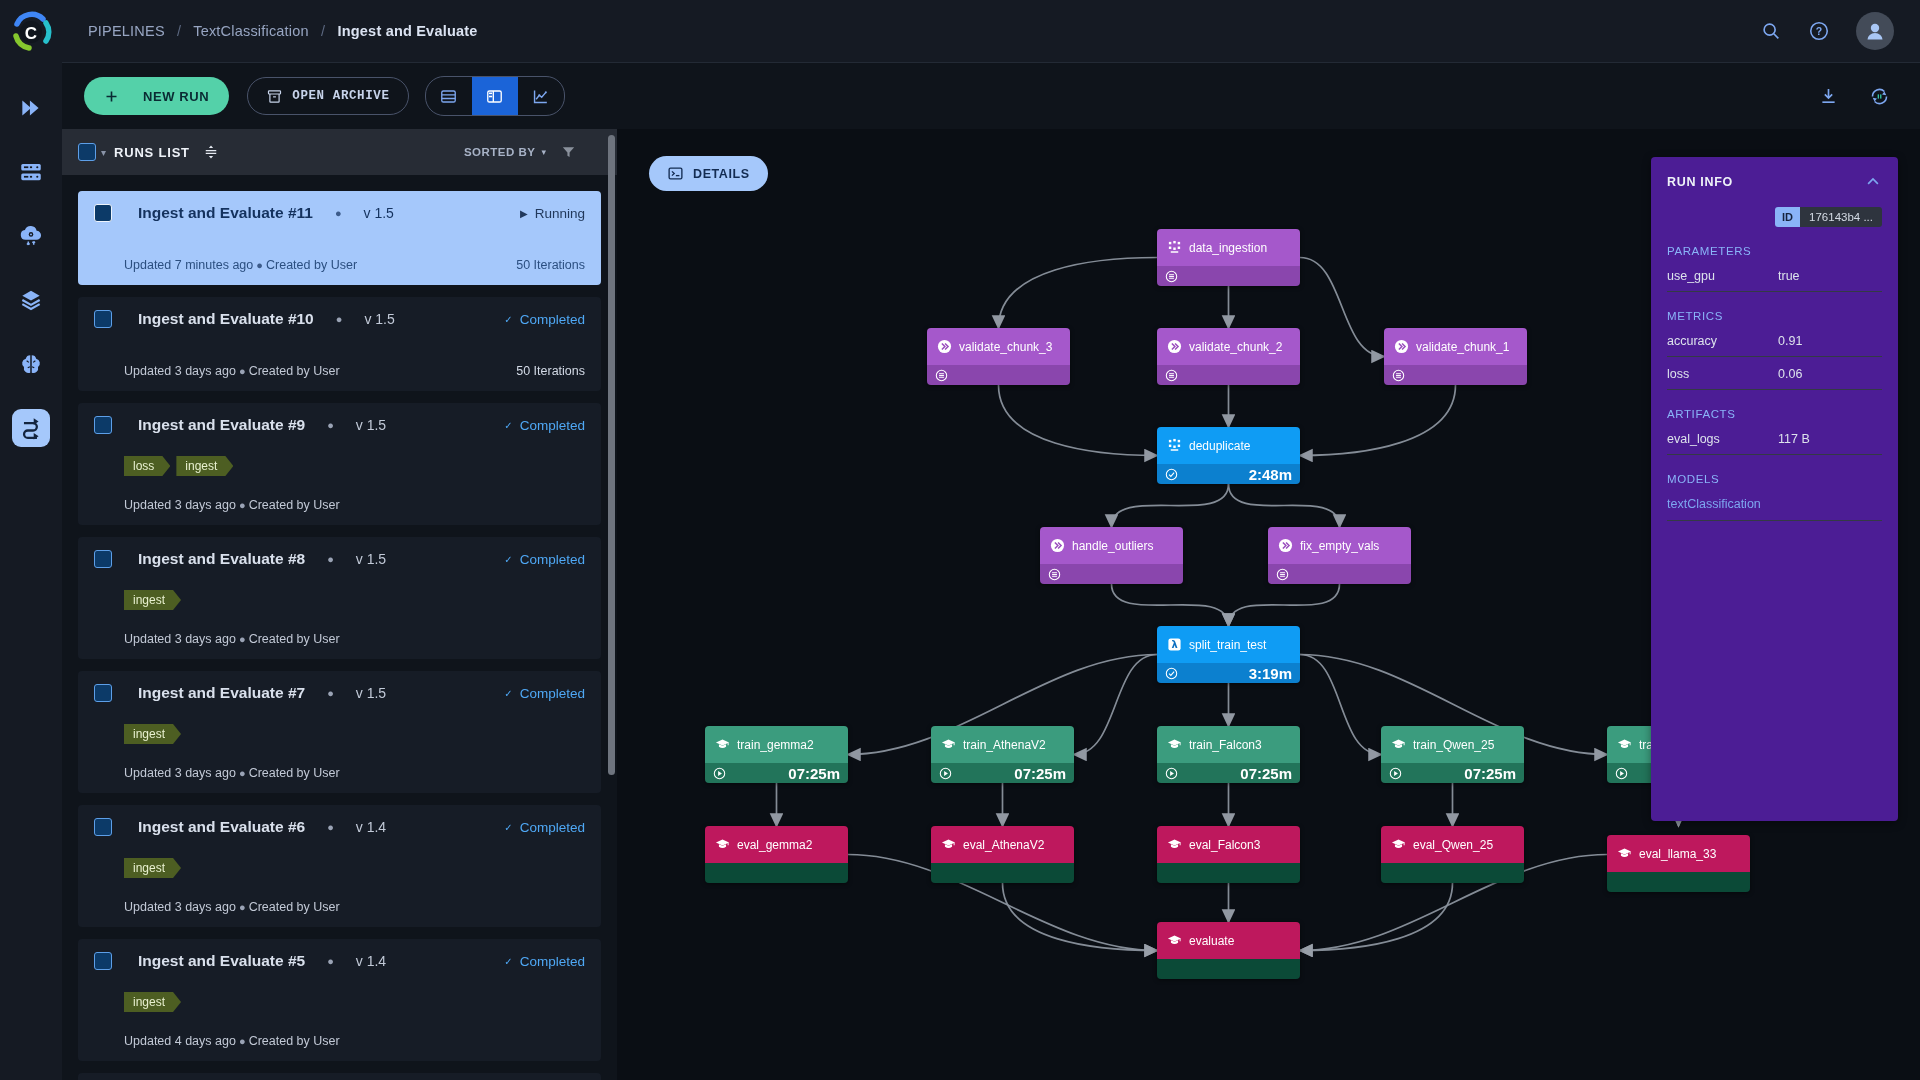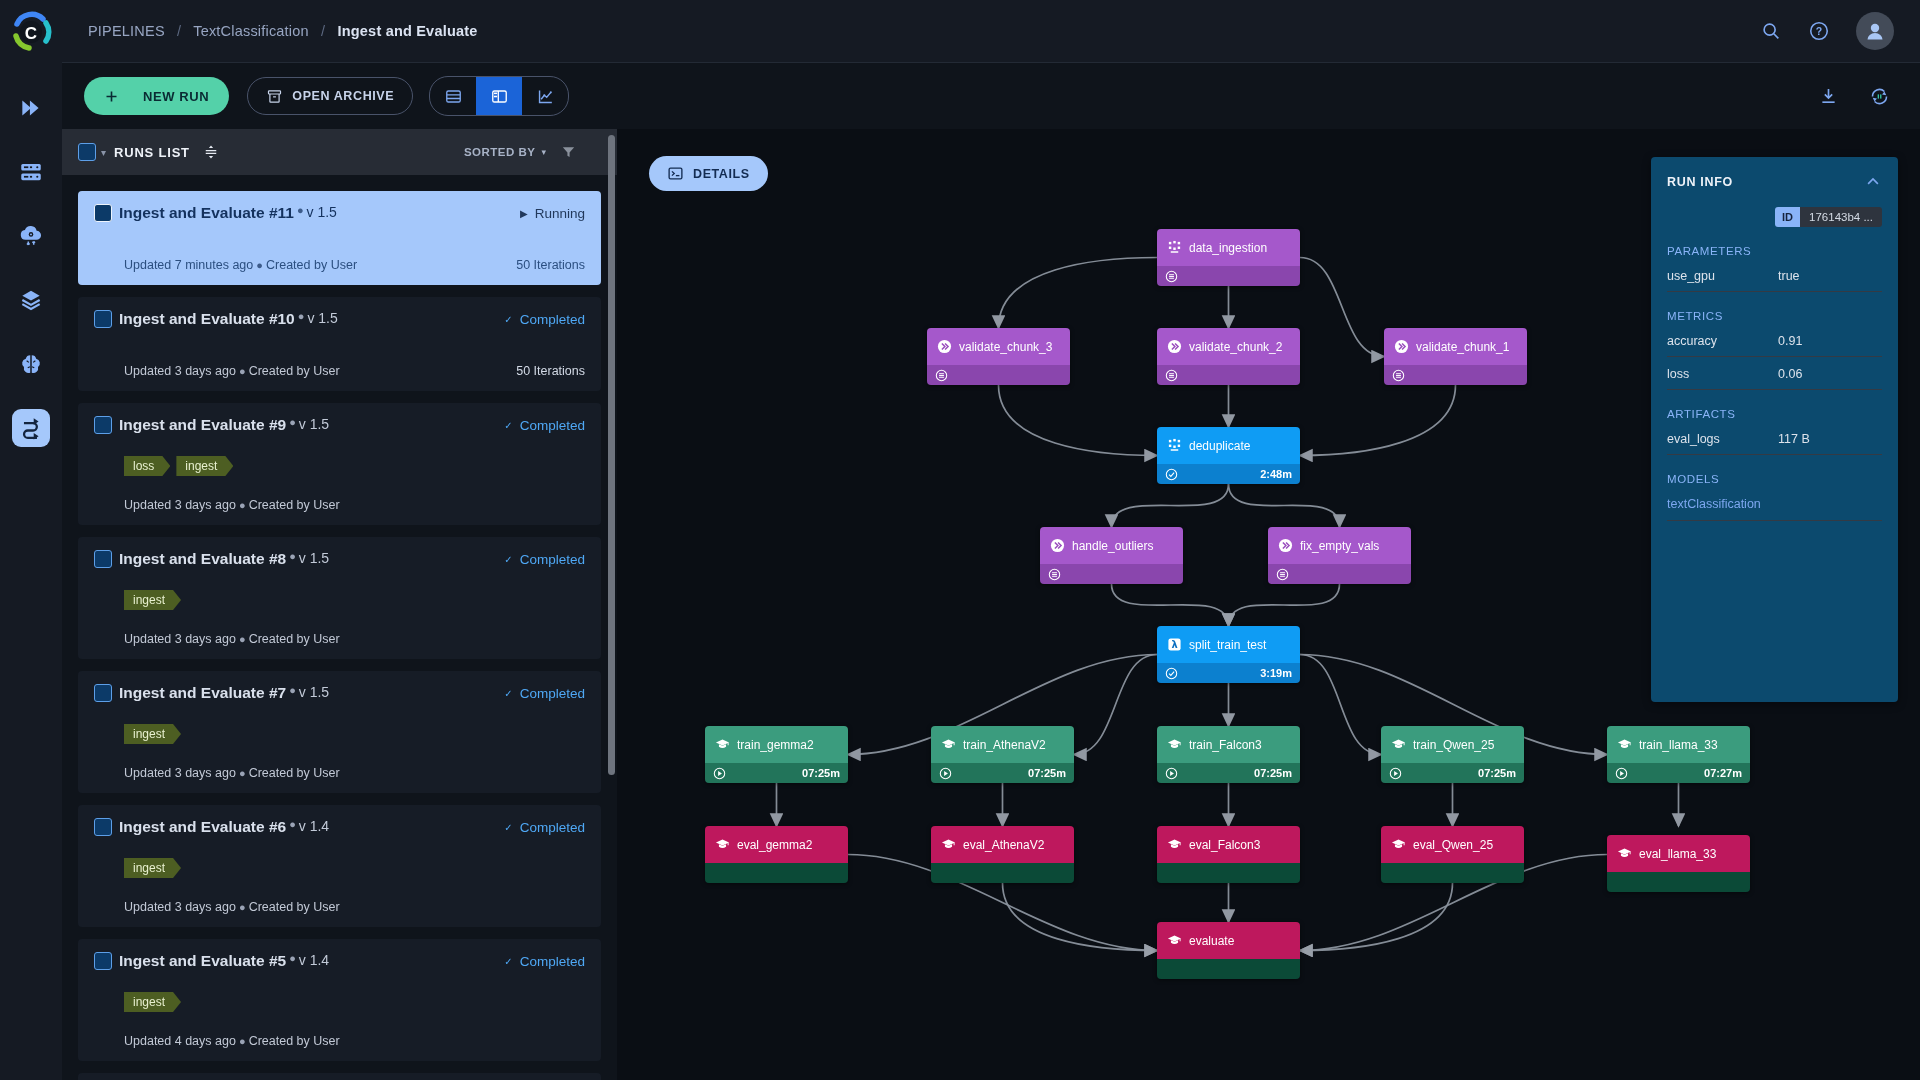--- a/index.html
+++ b/index.html
@@ -19,21 +19,21 @@
 .crumb .sep{color:#5c6880;margin:0 8px}
 .crumb .cur{color:#dbe3f2;font-weight:bold}
 .top-icons{margin-left:auto;display:flex;align-items:center;gap:26px}
 .tbicon{width:22px;height:22px;color:#7da7f0;cursor:pointer}
 .avatar{width:38px;height:38px;border-radius:50%;background:#434b58;display:flex;align-items:center;justify-content:center;color:#a9c7f5;cursor:pointer}
 .avatar svg{width:24px;height:24px}
 
 .toolbar{position:absolute;left:62px;top:63px;right:0;height:66px;background:#0f141b;display:flex;align-items:center;padding:0 22px;box-sizing:border-box;z-index:10}
 .btn-newrun{height:38px;border-radius:19px;background:#54d1a9;color:#0a2b33;font-weight:bold;font-size:13px;letter-spacing:.6px;display:flex;align-items:center;gap:24px;padding:0 20px;border:none;cursor:pointer;font-family:inherit}
 .btn-newrun svg{width:15px;height:15px}
-.btn-archive{height:38px;border-radius:19px;background:transparent;border:1px solid #49536a;color:#c7d3ea;font-weight:bold;font-size:12.5px;letter-spacing:.6px;display:flex;align-items:center;gap:9px;padding:0 18px;margin-left:18px;cursor:pointer;font-family:Liberation Sans, sans-serif}
+.btn-archive{height:38px;border-radius:19px;background:transparent;border:1px solid #49536a;color:#c7d3ea;font-weight:bold;font-size:12.5px;letter-spacing:.6px;display:flex;align-items:center;gap:9px;padding:0 18px;margin-left:18px;cursor:pointer;font-family:Liberation Mono, monospace}
 .btn-archive svg{width:17px;height:17px}
 .toggle-group{margin-left:16px;height:38px;border:1px solid #49536a;border-radius:19px;display:flex;overflow:hidden}
 .tg-btn{width:46px;height:38px;display:flex;align-items:center;justify-content:center;color:#7da7f0;cursor:pointer}
 .tg-btn.active{background:#1b64d8;color:#fff}
 .tg-btn svg{width:19px;height:19px}
 .toolbar-right{margin-left:auto;display:flex;align-items:center;gap:30px;padding-right:8px}
 .toolbar-right .tbicon{width:21px;height:21px}
 
 .list-pane{position:absolute;left:62px;top:129px;width:555px;bottom:0;background:#0f141b;z-index:5}
 .list-header{height:46px;background:#272c35;display:flex;align-items:center;padding:0 14px 0 16px;box-sizing:border-box}
@@ -41,21 +41,21 @@
 .lh-caret{color:#8a94a8;font-size:10px;margin:0 8px 0 5px;cursor:pointer}
 .lh-title{font-size:13px;font-weight:bold;letter-spacing:.8px;color:#eef2f8}
 .lh-rows{width:18px;height:18px;color:#e6eaf2;margin-left:12px;cursor:pointer}
 .lh-sort{margin-left:auto;font-size:11.5px;font-weight:bold;letter-spacing:.5px;color:#a8b3c7;cursor:pointer}
 .lh-sort-caret{color:#a8b3c7;font-size:9px;margin:0 14px 0 6px;cursor:pointer}
 .lh-filter{width:17px;height:17px;color:#8a919c;margin-right:26px;cursor:pointer}
 .items{position:absolute;top:46px;left:0;right:12px;bottom:0;overflow:hidden;padding:16px 4px 0 16px;display:flex;flex-direction:column;gap:12px}
 .scroll-thumb{position:absolute;right:2px;top:6px;width:7px;height:640px;border-radius:4px;background:#6e747e}
 .run{background:#161c26;border-radius:4px;padding:13px 16px;box-sizing:border-box;height:122px;flex:none;display:flex;flex-direction:column;justify-content:space-between;cursor:pointer}
 .run.short{height:94px}
-.run .row1{display:flex;gap:3px}
+.run .row1{display:flex;align-items:center;gap:22px}
 .run .title{font-size:15.5px;font-weight:bold;color:#d9e0ec;margin-left:4px}
 .run .dot{color:#9aa3b5;font-size:11px}
 .run .ver{font-size:14px;color:#c2cad8}
 .run .status{margin-left:auto;font-size:13.5px;display:flex;align-items:center;gap:7px}
 .run .status.completed{color:#4fa8f5}
 .run .status.running{color:#d9e0ec}
 .run .status .sic{font-size:10px}
 .tagsrow{display:flex;gap:6px;padding-left:30px}
 .tag{background:#4d5e22;color:#e8f0cf;font-size:12px;padding:3px 16px 3px 9px;clip-path:polygon(0 0,calc(100% - 8px) 0,100% 50%,calc(100% - 8px) 100%,0 100%)}
 .run .row3{display:flex;justify-content:space-between;padding-left:30px;font-size:12.5px;color:#c2c9d6}
@@ -68,30 +68,30 @@
 .run.sel .iter{color:#2b4f80}
 .run.sel .cb{border-color:#eef4fc}
 
 .canvas{position:absolute;left:617px;top:129px;right:0;bottom:0;background:#0a0e14;overflow:hidden;z-index:1}
 .details-btn{position:absolute;left:32px;top:27px;height:35px;border-radius:18px;background:#a5c8fb;color:#132c52;font-weight:bold;font-size:12.5px;letter-spacing:.6px;display:flex;align-items:center;gap:9px;padding:0 18px;border:none;cursor:pointer;z-index:6;font-family:inherit}
 .details-btn svg{width:17px;height:17px}
 .edges{position:absolute;left:0;top:0;width:100%;height:100%}
 .edge{fill:none;stroke:#8b939e;stroke-width:1.7px;opacity:.95}
 .node{position:absolute;width:143px;border-radius:4px;box-shadow:0 1px 4px rgba(0,0,0,.5);z-index:4;cursor:pointer}
 .node-header{height:37px;border-radius:4px 4px 0 0;display:flex;align-items:center;gap:7px;padding:0 10px;color:#fff;font-size:12px}
-.node-footer{height:20px;border-radius:0 0 4px 4px;display:flex;align-items:center;justify-content:space-between;padding:0 8px;color:#fff;font-size:11px}
+.node-footer{height:20px;border-radius:0 0 4px 4px;display:flex;align-items:center;justify-content:space-between;padding:0 8px;color:#fff;font-size:15px}
 .node .hi{width:15px;height:15px;flex:none}
 .node .fi{width:13px;height:13px;flex:none}
 .node-time{margin-left:auto;font-weight:bold}
 .node.purple .node-header{background:#a558cb}.node.purple .node-footer{background:#8a46ad}
 .node.blue .node-header{background:#0f9cf4}.node.blue .node-footer{background:#0c80cf}
 .node.teal .node-header{background:#3b9c7e}.node.teal .node-footer{background:#22745a}
 .node.green .node-header{background:#be185d}.node.green .node-footer{background:#0b4a37}
 
-.runinfo{position:absolute;left:1034px;top:28px;width:247px;height:545px;background:#0c4a6e;border-radius:4px;padding:16px 16px 0;box-sizing:border-box;z-index:7;box-shadow:0 2px 8px rgba(0,0,0,.4)}
+.runinfo{position:absolute;left:1034px;top:28px;width:247px;height:664px;background:#4c1d95;border-radius:4px;padding:16px 16px 0;box-sizing:border-box;z-index:7;box-shadow:0 2px 8px rgba(0,0,0,.4)}
 .ri-head{display:flex;align-items:center;justify-content:space-between}
 .ri-title{font-size:12.5px;font-weight:bold;letter-spacing:.7px;color:#eef2f8}
 .ri-collapse{width:18px;height:18px;color:#7da7f0;cursor:pointer}
 .ri-idrow{display:flex;justify-content:flex-end;margin:16px 0 4px}
 .idtag{background:#8ab4f8;color:#16243e;font-weight:bold;font-size:11px;padding:4px 7px;border-radius:3px 0 0 3px;cursor:pointer}
 .idval{background:#2e343e;color:#d4dbe5;font-size:11.5px;padding:4px 9px;border-radius:0 3px 3px 0}
 .ri-sec{color:#8ab4f8;font-size:11.5px;font-weight:normal;letter-spacing:.6px;margin:18px 0 2px}
 .kv{display:flex;justify-content:space-between;padding:10px 0 8px;border-bottom:1px solid #343a44;font-size:12.5px;color:#dde3ec}
 .kv .v{width:104px}
 .ri-link{font-size:12.5px;color:#7da7f0;padding:10px 0 9px;border-bottom:1px solid #343a44;cursor:pointer}

